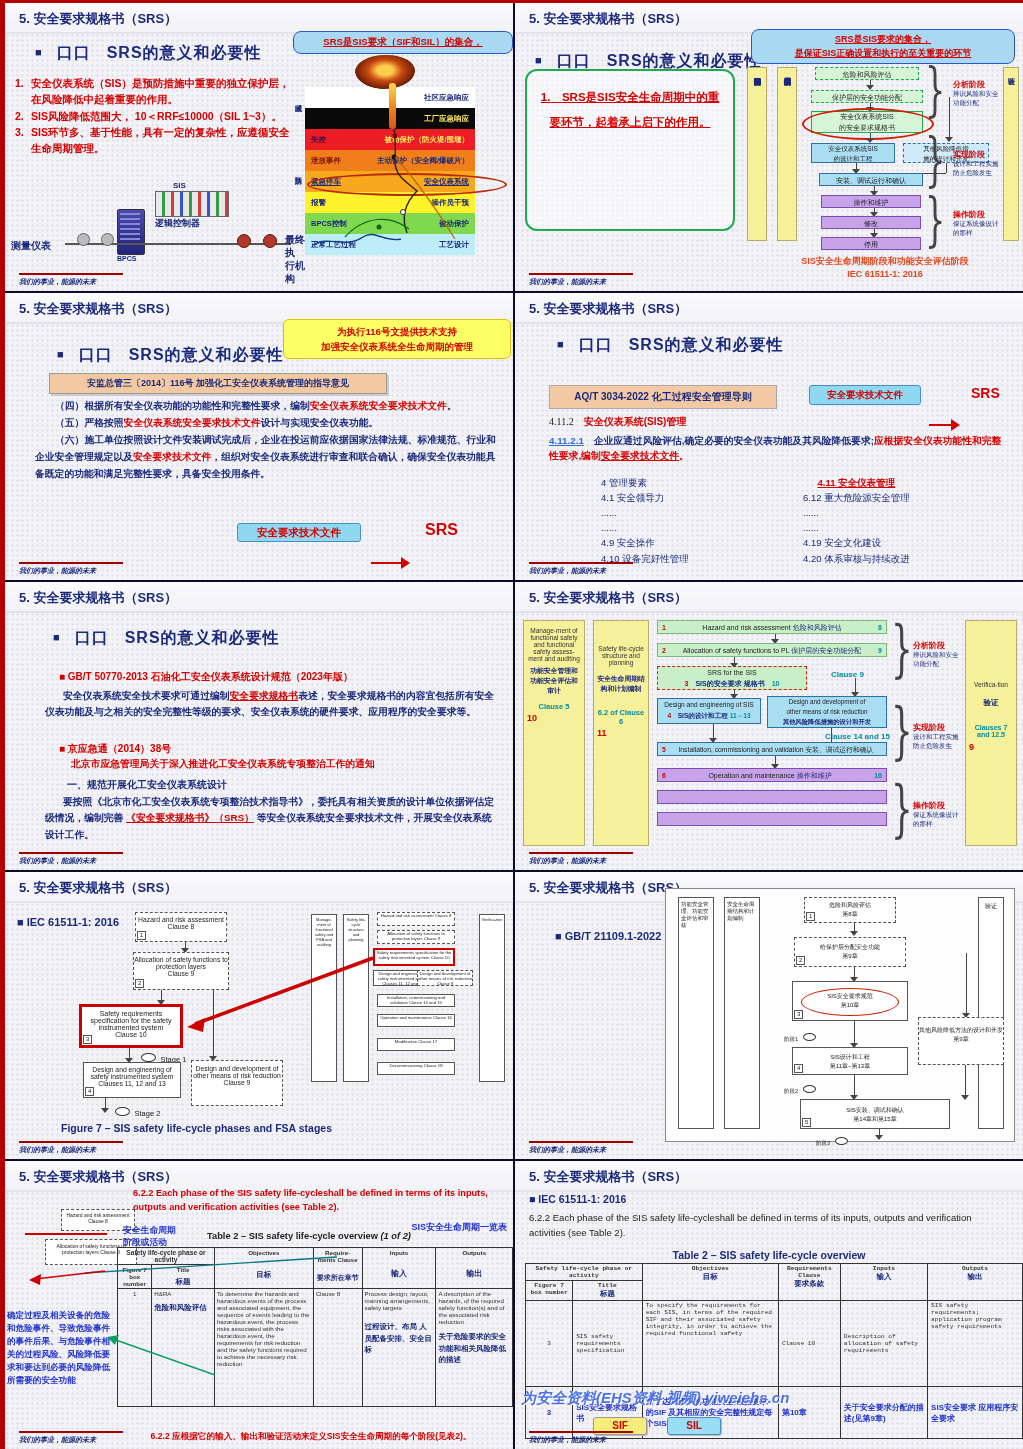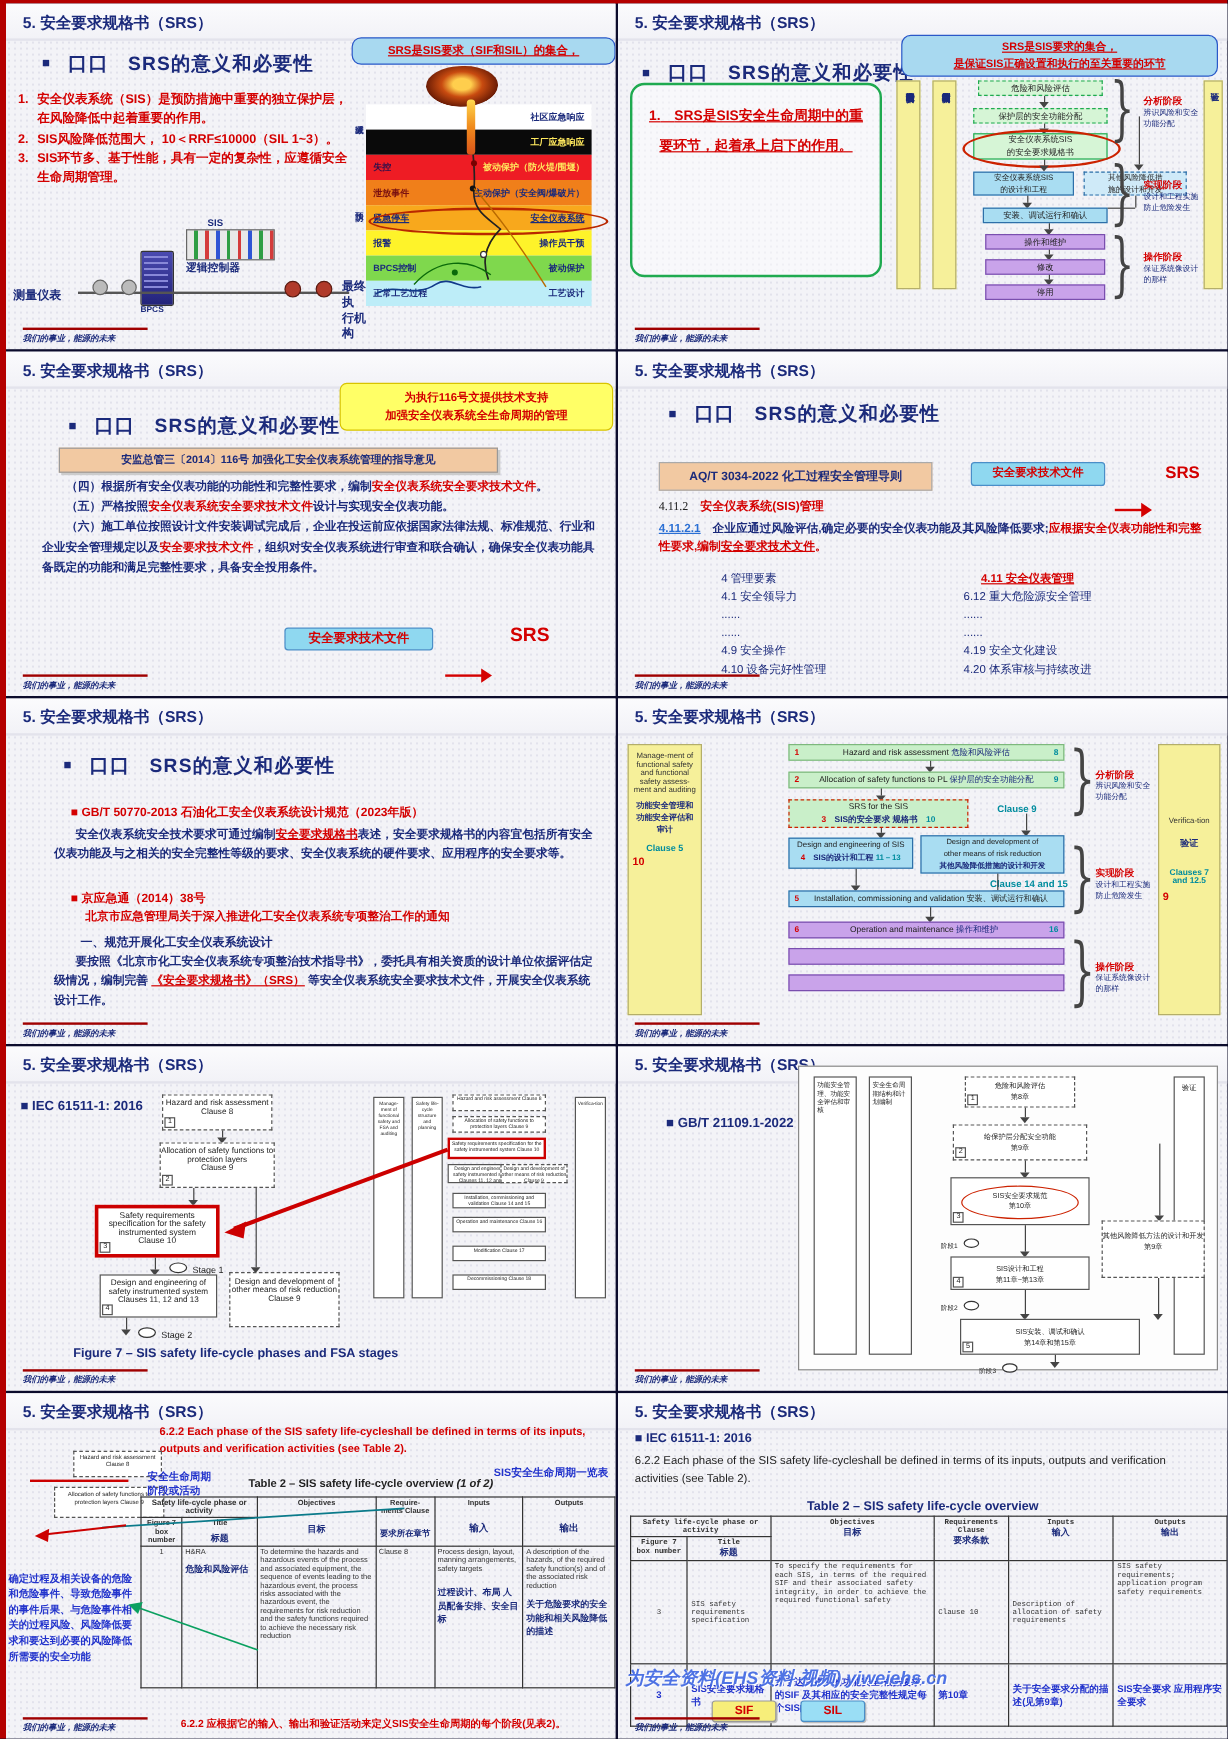--- a/index.html
+++ b/index.html
@@ -71,21 +71,21 @@
         </div>
       <div style="display:flex;">
           <span style="width:16px;">3.</span>
           <span style="flex:1;">SIS环节多、基于性能，具有一定的复杂性，应遵循安全生命周期管理。</span>
         </div>
     </div>
     <div class="abs ctr rd bb un" style="left:288px;top:28px;width:214px;padding:4px 2px;font-size:9.5px;background:#a8d9f0;border:1.5px solid #2a58c8;border-radius:8px;">
       <span>SRS是SIS要求（SIF和SIL）的集合，</span>
     </div>
 
-    <div class="abs" style="left:300px;top:84px;width:188px;height:168px;">
+    <div class="abs" style="left:300px;top:84px;width:170px;height:168px;">
       <div class="laybar l0">
           <span class="ll"></span>
           <span>社区应急响应</span>
         </div>
       <div class="laybar l1">
           <span class="ll"></span>
           <span>工厂应急响应</span>
         </div>
       <div class="laybar l2">
           <span class="ll">失控</span>
@@ -235,33 +235,37 @@
     <div class="abs brace" style="left:410px;top:128px;font-size:58px;">}</div>
     <div class="abs" style="left:438px;top:146px;width:50px;">
       <div class="rd bb" style="font-size:8px;">实现阶段</div>
         <div class="nv" style="font-size:6.5px;">设计和工程实施防止危险发生</div>
     </div>
     <div class="abs brace" style="left:410px;top:188px;font-size:58px;">}</div>
     <div class="abs" style="left:438px;top:206px;width:50px;">
       <div class="rd bb" style="font-size:8px;">操作阶段</div>
         <div class="nv" style="font-size:6.5px;">保证系统像设计的那样</div>
     </div>
+    <div class="abs ctr bb" style="left:240px;top:252px;width:260px;color:#e2471f;font-size:9px;line-height:1.4;">
+      <div>SIS安全生命周期阶段和功能安全评估阶段</div>
+        <div>IEC 61511-1: 2016</div>
+    </div>
     <div class="sfoot"><div class="fline"></div><span>我们的事业，能源的未来</span></div>
   </section>
 
   <section class="slide">
     <div class="shead"><span>5. 安全要求规格书（SRS）</span></div>
     <div class="sect" style="left:52px;top:52px;">
       <span class="sq">■</span><span class="ph">口口</span><span>SRS的意义和必要性</span>
     </div>
     <div class="abs ctr rd bb" style="left:278px;top:26px;width:222px;padding:4px 2px;font-size:9.5px;background:#ffff66;border:1.5px solid #d8c400;border-radius:6px;line-height:1.6;">
       <div>为执行116号文提供技术支持</div>
         <div>加强安全仪表系统全生命周期的管理</div>
     </div>
-    <div class="abs nv bb ctr" style="left:44px;top:80px;width:336px;padding:3px 14px;font-size:9px;background:#f2c9a2;border:1px solid #999;box-shadow:2px 2px 0 #ccc;">
+    <div class="abs nv bb ctr" style="left:44px;top:80px;width:336px;padding:3px 0;font-size:9px;background:#f2c9a2;border:1px solid #999;box-shadow:2px 2px 0 #ccc;">
       <span>安监总管三〔2014〕116号  加强化工安全仪表系统管理的指导意见</span>
     </div>
     <div class="abs nv bb" style="left:30px;top:104px;width:462px;font-size:9.8px;line-height:1.75;">
       <div style="text-indent:20px;"><span>（四）根据所有安全仪表功能的功能性和完整性要求，编制</span><span class="rd">安全仪表系统安全要求技术文件</span><span>。</span></div>
       <div style="text-indent:20px;"><span>（五）严格按照</span><span class="rd">安全仪表系统安全要求技术文件</span><span>设计与实现安全仪表功能。</span></div>
       <div style="text-indent:20px;"><span>（六）施工单位按照设计文件安装调试完成后，企业在投运前应依据国家法律法规、标准规范、行业和企业安全管理规定以及</span><span class="rd">安全要求技术文件</span><span>，组织对安全仪表系统进行审查和联合确认，确保安全仪表功能具备既定的功能和满足完整性要求，具备安全投用条件。</span></div>
     </div>
     <div class="abs ctr rd bb" style="left:232px;top:230px;width:122px;height:17px;line-height:17px;font-size:10.5px;background:#8fd8f0;border:1px solid #4a8ec8;border-radius:3px;"><span>安全要求技术文件</span></div>
     <div class="harr abs" style="left:366px;top:238px;width:36px;"></div>
     <div class="abs rd bb" style="left:420px;top:228px;font-size:16px;"><span>SRS</span></div>
@@ -320,20 +324,26 @@
     <div class="sfoot"><div class="fline"></div><span>我们的事业，能源的未来</span></div>
   </section>
 
   <section class="slide">
     <div class="shead"><span>5. 安全要求规格书（SRS）</span></div>
     <div class="ybar ctr" style="left:8px;top:38px;width:62px;height:226px;padding:6px 3px;box-sizing:border-box;">
       <div style="font-size:6.5px;color:#333;">Manage-ment of functional safety and functional safety assess-ment and auditing</div>
       <div class="nv bb" style="font-size:6.8px;margin-top:4px;">功能安全管理和功能安全评估和审计</div>
       <div class="tl bb" style="font-size:7.5px;margin-top:6px;">Clause 5</div>
       <div class="rd bb" style="font-size:9px;text-align:left;margin-top:2px;">10</div>
+    </div>
+    <div class="ybar ctr" style="left:78px;top:38px;width:56px;height:226px;padding:24px 3px;box-sizing:border-box;">
+      <div style="font-size:6.5px;color:#333;">Safety life-cycle structure and planning</div>
+      <div class="nv bb" style="font-size:6.8px;margin-top:8px;">安全生命周期结构和计划编制</div>
+      <div class="tl bb" style="font-size:7.5px;margin-top:14px;">6.2 of Clause 6</div>
+      <div class="rd bb" style="font-size:9px;text-align:left;margin-top:2px;">11</div>
     </div>
     <div class="ybar ctr" style="left:450px;top:38px;width:52px;height:226px;padding:60px 3px;box-sizing:border-box;">
       <div style="font-size:6.5px;color:#333;">Verifica-tion</div>
       <div class="nv bb" style="font-size:7.5px;margin-top:10px;">验证</div>
       <div class="tl bb" style="font-size:7px;margin-top:16px;">Clauses 7 and 12.5</div>
       <div class="rd bb" style="font-size:9px;text-align:left;margin-top:4px;">9</div>
     </div>
     <div class="fbox" style="left:142px;top:38px;width:230px;height:14px;border-color:#7db87d;background:#c9efc9;line-height:14px;">
       <span class="rd bb" style="float:left;margin-left:4px;">1</span>
       <span style="color:#222;">Hazard and risk assessment</span> <span class="nv">危险和风险评估</span>

